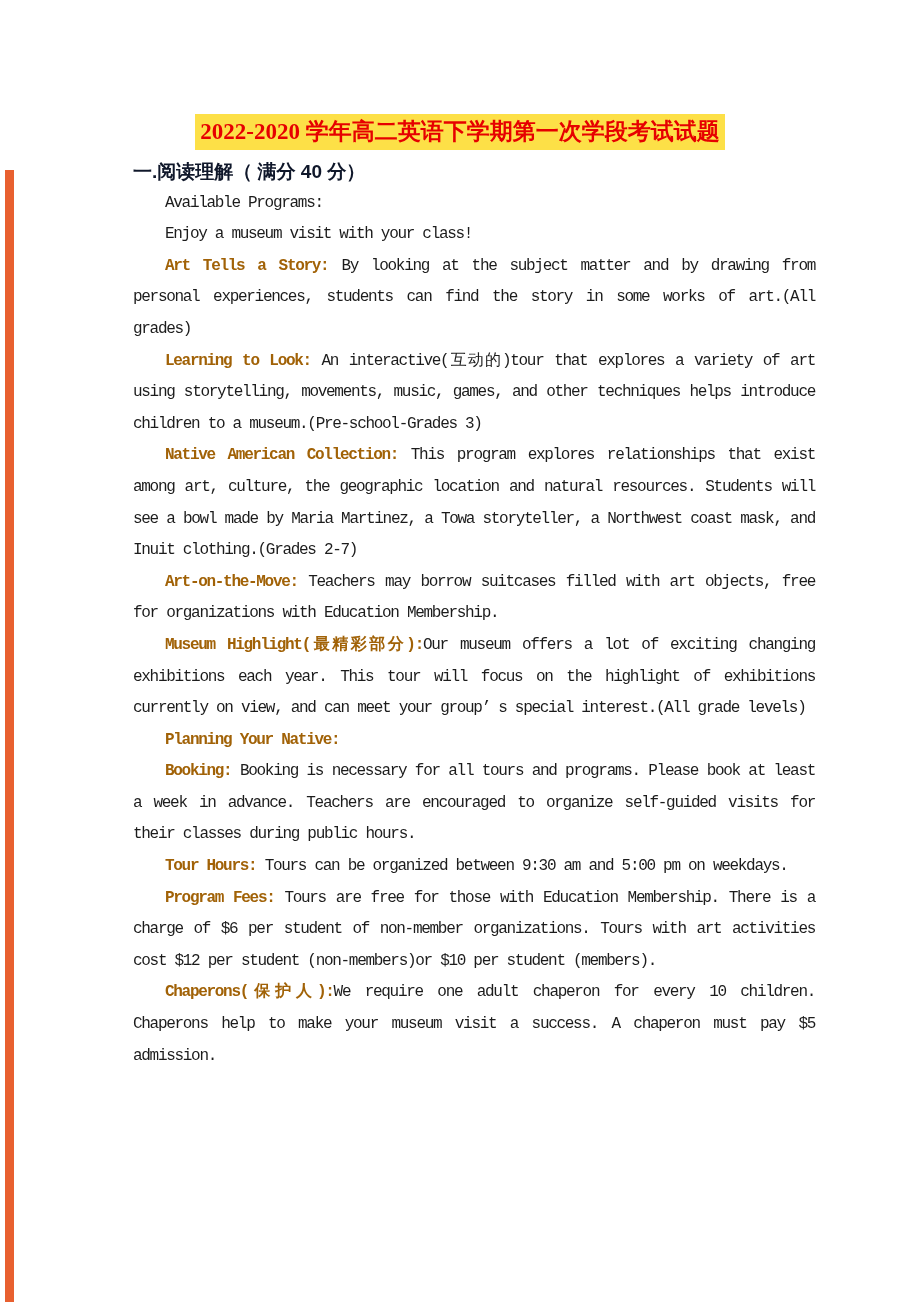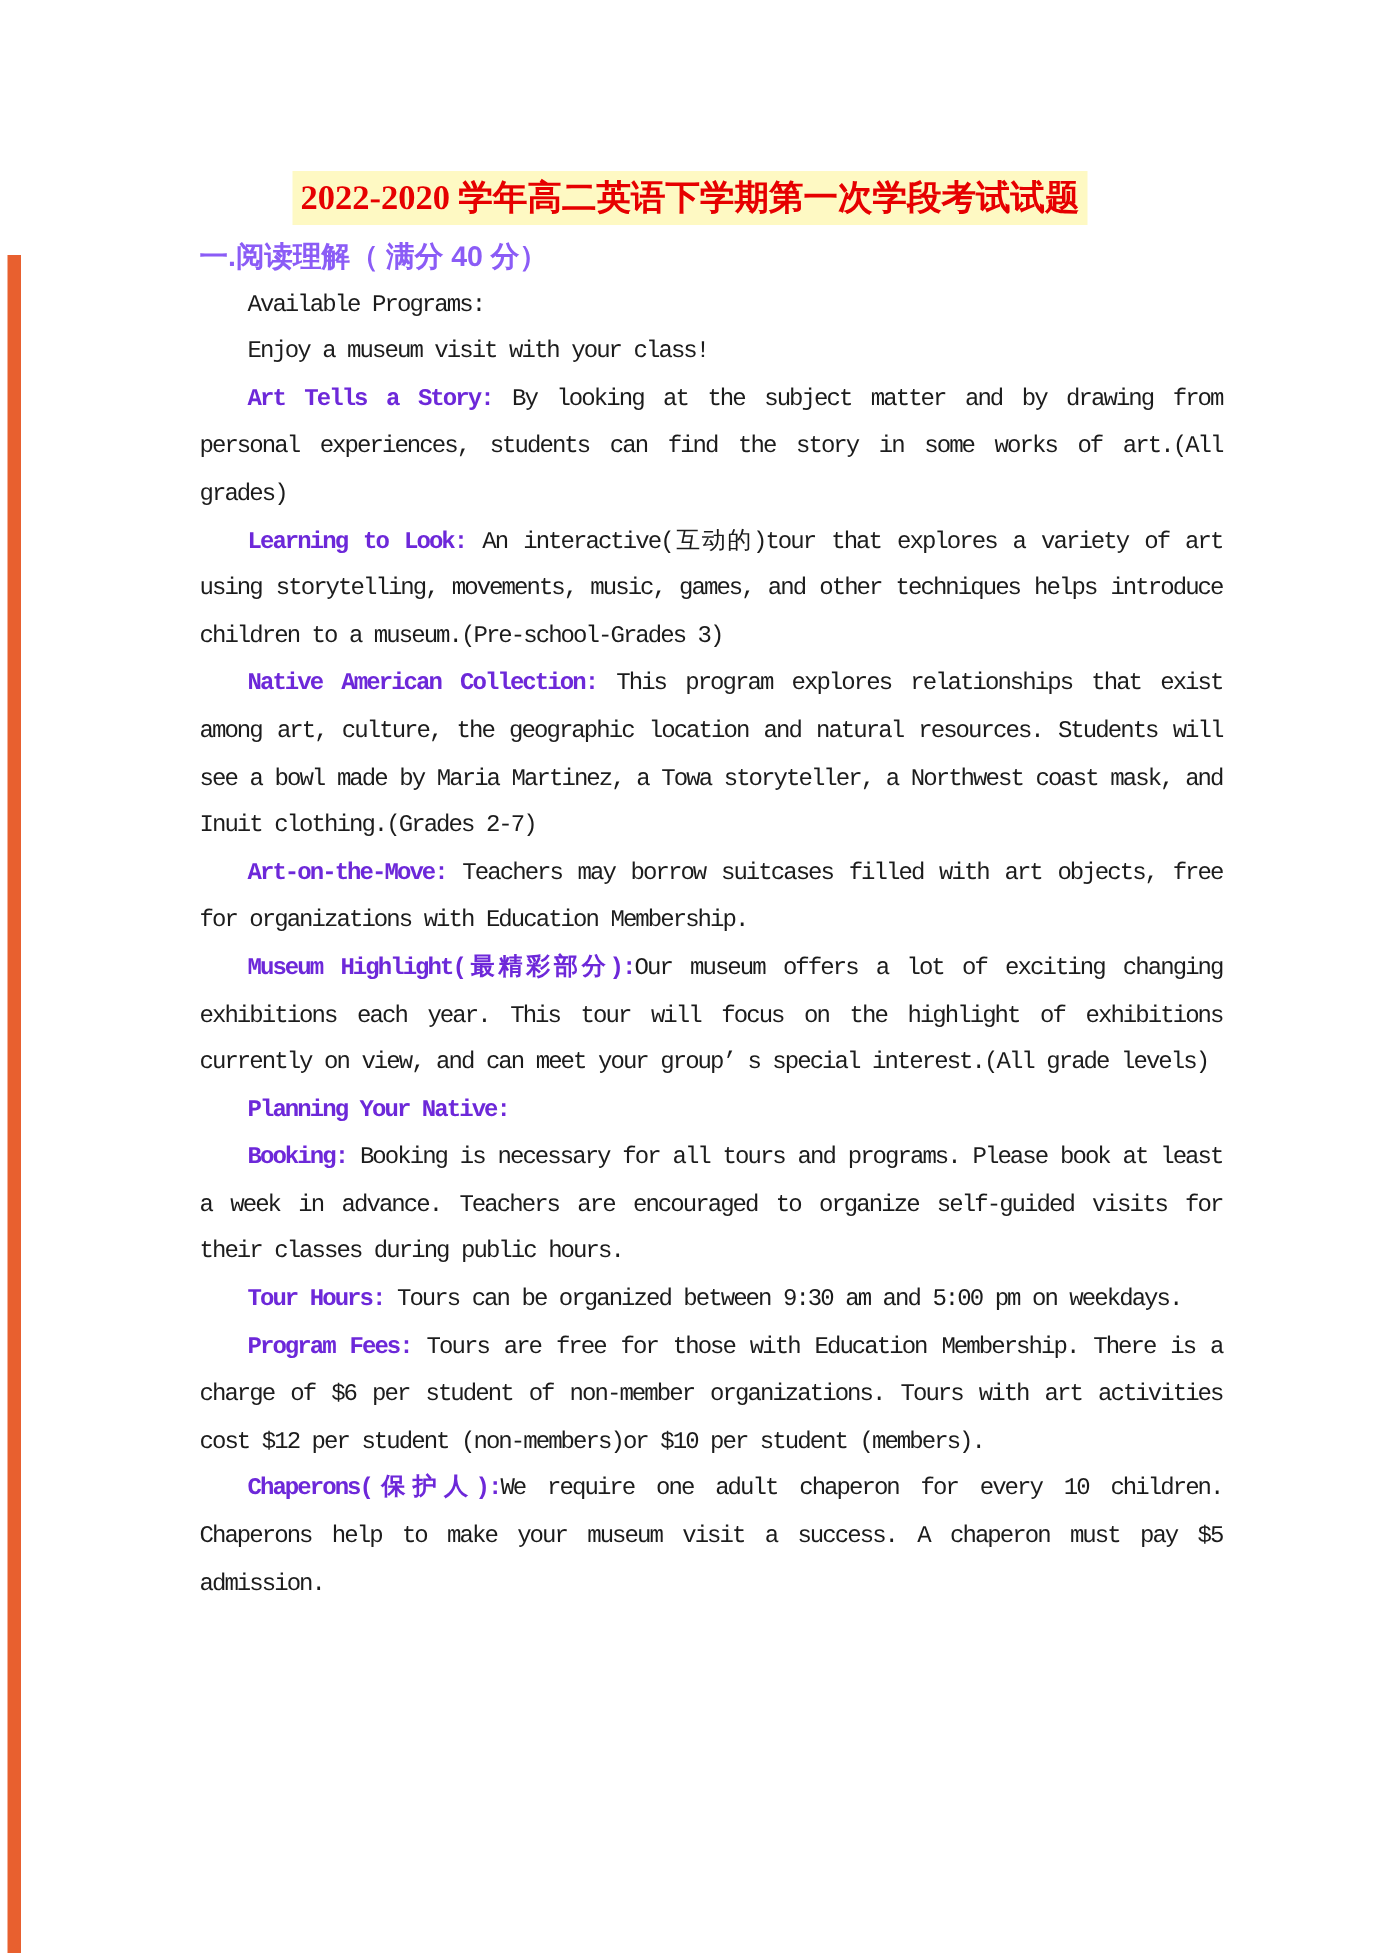--- a/index.html
+++ b/index.html
@@ -41,52 +41,52 @@
     position: absolute;
     left: 133px;
     top: 156px;
     width: 682px;
   }
   .cn {
     margin: 0;
     font-weight: bold;
     font-size: 19px;
     line-height: 31.6px;
-    color: #8b5cf6;
+    color: #0f172a;
     font-family: "Liberation Sans", sans-serif;
     text-align: justify;
   }
   .gap {
     display: inline-block;
     width: 38px;
   }
   .para {
     margin: 0;
     font-family: "Liberation Mono", monospace;
     font-size: 16px;
     letter-spacing: -1.3px;
     line-height: 31.6px;
     color: #1c1c1c;
     text-align: justify;
     text-indent: 32px;
   }
   .plabel {
     font-weight: bold;
-    color: #6d28d9;
+    color: #a16207;
   }
 </style>
 </head>
 <body>
 
 <div class="page">
 
   <div class="left-accent-bar" style="background: rgb(232, 96, 47);"></div>
 
   <div class="title-row">
-    <span class="doc-title" style="background: #fef9c3; color: rgb(230, 0, 0);">2022-2020 学年高二英语下学期第一次学段考试试题</span>
+    <span class="doc-title" style="background: #fde047; color: rgb(230, 0, 0);">2022-2020 学年高二英语下学期第一次学段考试试题</span>
   </div>
 
   <div class="content">
 
     <p class="cn">一.阅读理解（ 满分 40 分）</p>
 
 
     <p class="para"><b class="plabel"></b><span>Available Programs:</span></p>
 
     <p class="para"><b class="plabel"></b><span>Enjoy a museum visit with your class!</span></p>

